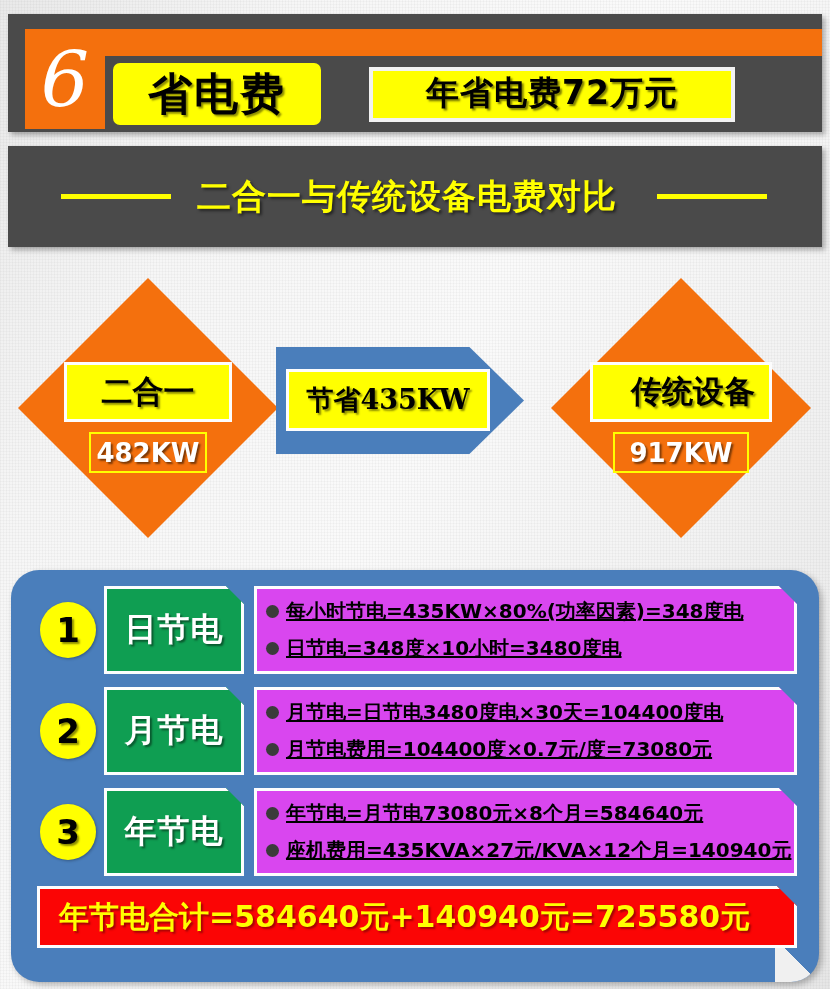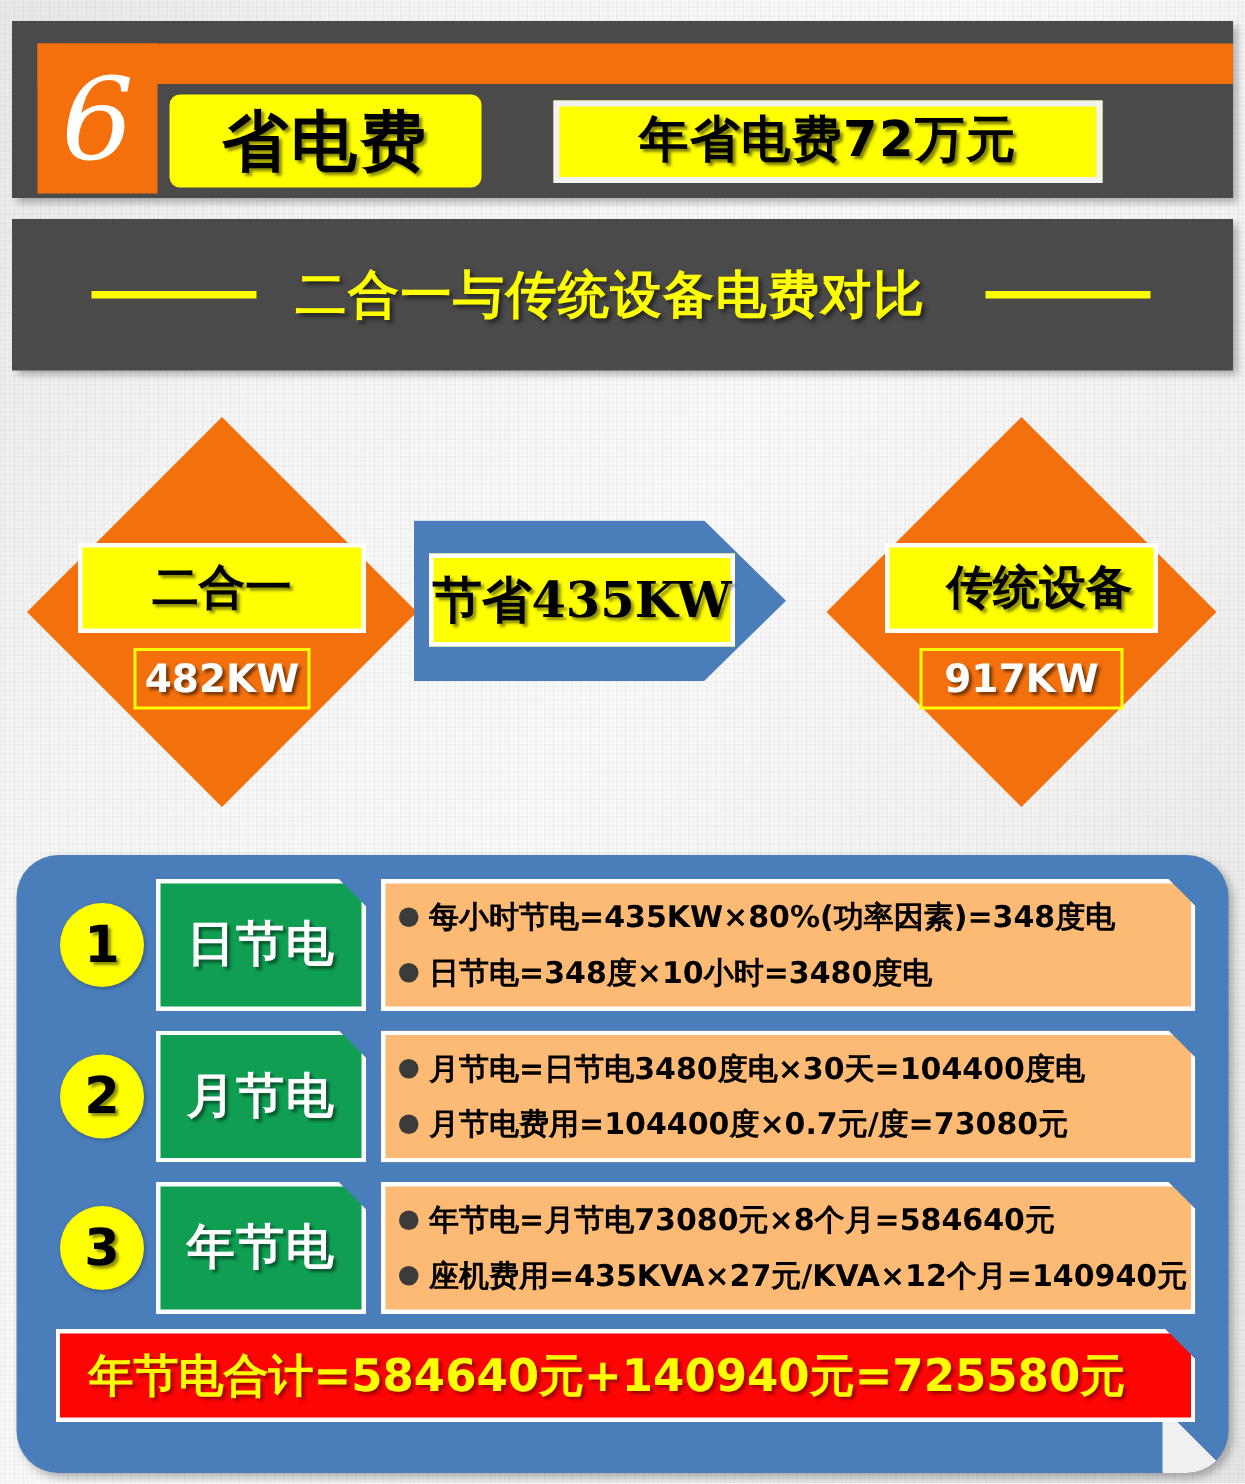--- a/index.html
+++ b/index.html
@@ -149,21 +149,21 @@
     inset: 0;
     background: #f4700d;
     clip-path: polygon(50% 0%, 100% 50%, 50% 100%, 0% 50%);
     filter: drop-shadow(7px 7px 6px rgba(0,0,0,0.35));
   }
   .diamond-label {
     position: absolute;
     left: 50%;
     transform: translateX(-50%);
     top: 84px;
-    width: 192px;
+    width: 168px;
     height: 60px;
     background: #ffff00;
     border: 3px solid #fdfdfd;
     box-sizing: border-box;
     display: flex;
     align-items: center;
     justify-content: center;
   }
   .diamond-label-text {
     font-family: "DejaVu Serif", "Liberation Serif", serif;
@@ -220,21 +220,21 @@
     height: 62px;
     background: #ffff00;
     border: 3px solid #fdfdfd;
     box-sizing: border-box;
     display: flex;
     align-items: center;
     justify-content: center;
   }
   .arrow-label-text {
     font-family: "DejaVu Serif", "Liberation Serif", serif;
-    font-size: 33px;
+    font-size: 27px;
     font-weight: 700;
     color: #000000;
     white-space: nowrap;
     text-shadow: 2px 2px 2px rgba(0,0,0,0.45);
   }
 
   
   .blue-panel {
     position: absolute;
     left: 11px;
@@ -314,25 +314,26 @@
     font-weight: 700;
     color: #ffffff;
     letter-spacing: 1px;
     white-space: nowrap;
     text-shadow: 2px 2px 2px rgba(0,0,0,0.45);
   }
   .bullet-box {
     flex: 1;
     height: 88px;
     margin-left: 10px;
-    background: #fdba74;
+    background: #d946ef;
     clip-path: polygon(0 0, calc(100% - 18px) 0, 100% 18px, 100% 100%, 0 100%);
     position: relative;
     padding: 7px 0 0 12px;
     box-sizing: border-box;
+    text-decoration: underline;
   }
   .bullet-box::before {
     content: "";
     position: absolute;
     inset: 0;
     border: 3px solid #fdfdfd;
     clip-path: polygon(0 0, calc(100% - 18px) 0, 100% 18px, 100% 100%, 0 100%);
     pointer-events: none;
     box-sizing: border-box;
   }

